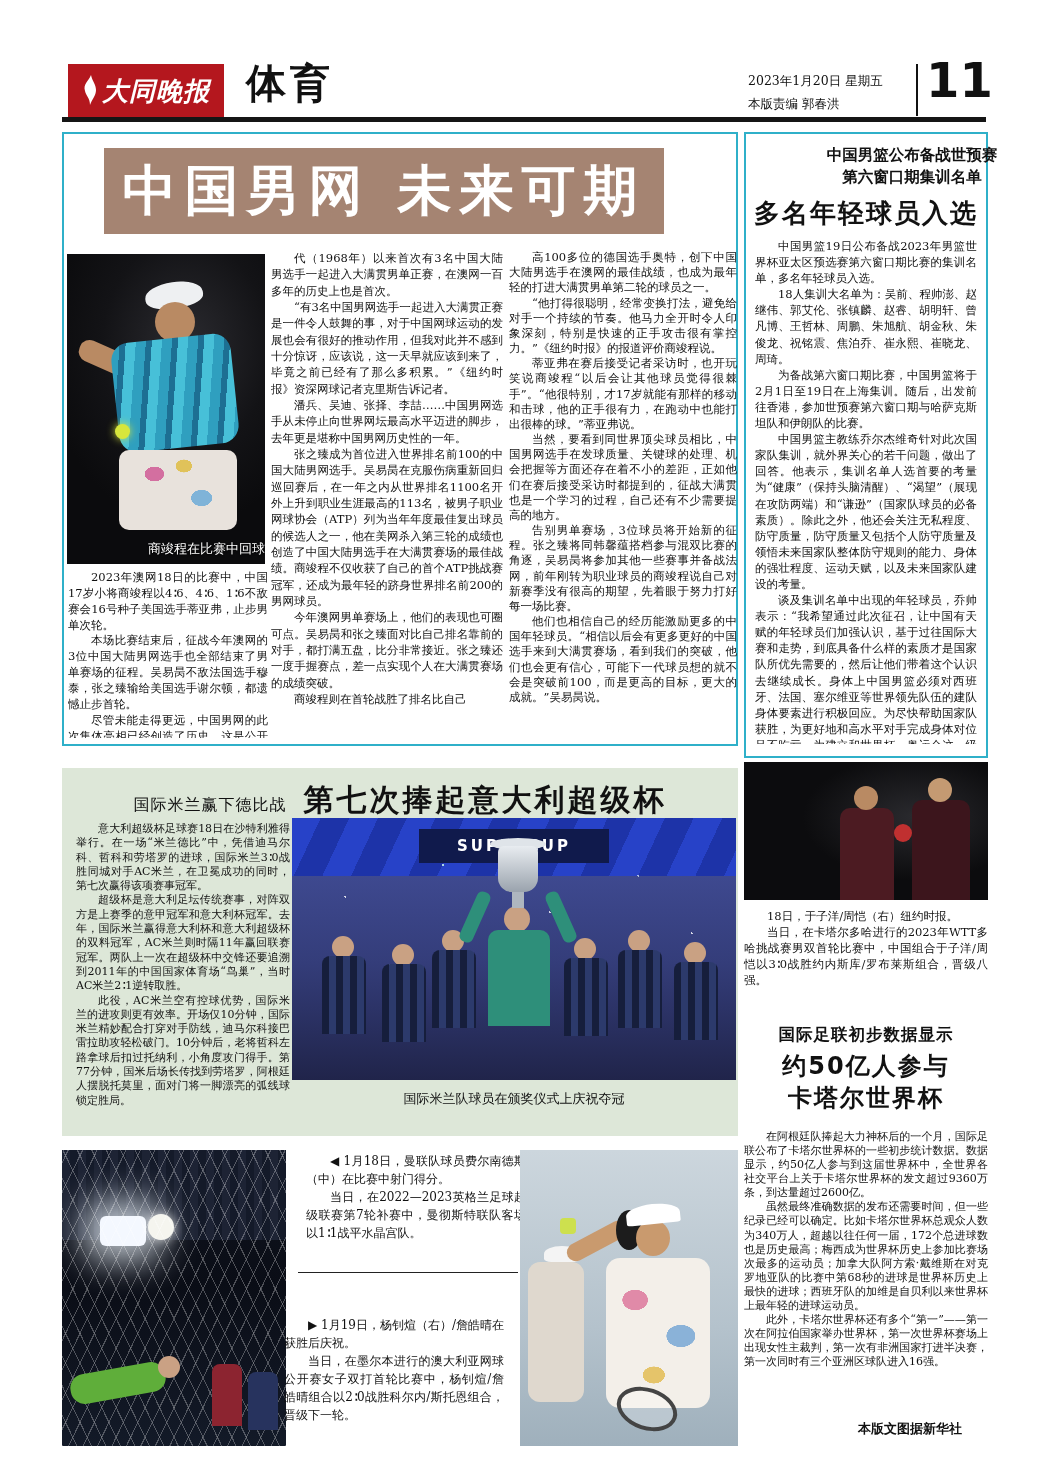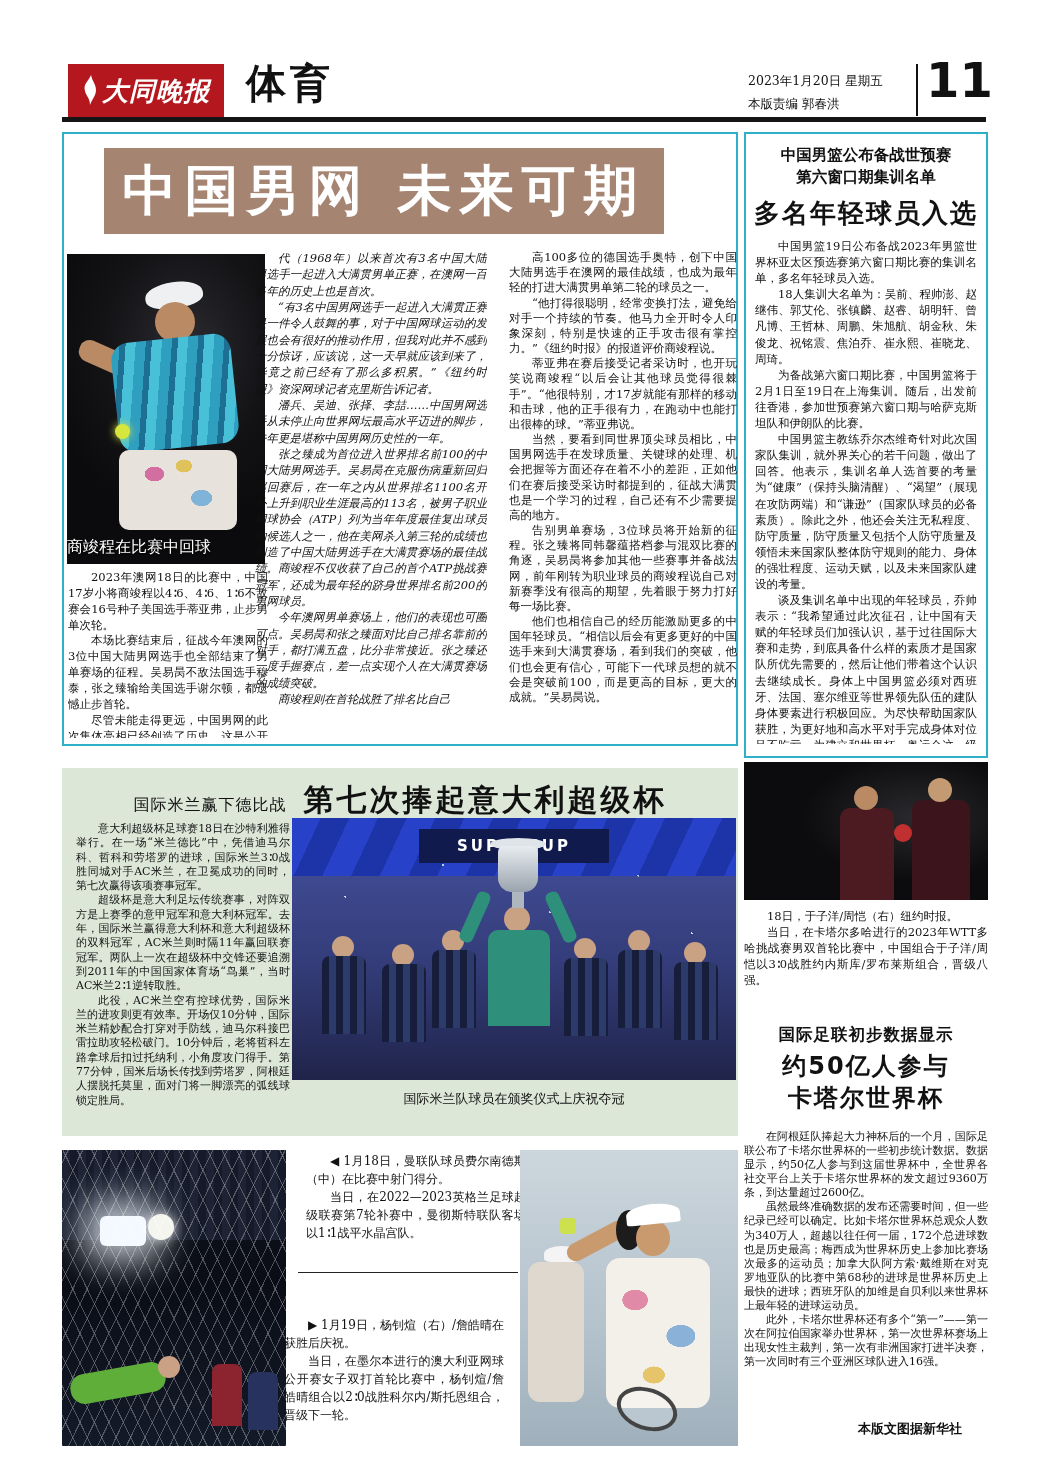--- a/index.html
+++ b/index.html
@@ -20,38 +20,38 @@
   .pagenum{left:926px;top:52px;font-size:48px;font-weight:bold;}
   .header-rule{left:62px;top:117px;width:924px;height:5px;background:#151515;}
   
   .mainbox{left:62px;top:132px;width:676px;height:614px;border:2px solid #2fb0c9;box-sizing:border-box;background:#fff;}
   .banner{left:40px;top:14px;width:560px;height:86px;background:#a58472;display:flex;align-items:center;justify-content:center;}
   .banner span{color:#fff;font-size:54px;font-weight:bold;letter-spacing:8px;}
   .col{overflow:hidden;}
   .col p{font-size:11.5px;line-height:1.42;}
   .col1{left:4px;top:436px;width:200px;height:168px;}
   .col1 p{font-size:11.5px;line-height:1.38;}
-  .col2{left:191px;top:116px;width:232px;height:492px;font-style:italic;}
+  .col2{left:207px;top:116px;width:232px;height:492px;}
   .col3{left:445px;top:116px;width:228px;height:492px;}
   .col3 p{line-height:1.32;}
   
   .photo1{left:3px;top:120px;width:198px;height:310px;background:
     radial-gradient(140px 180px at 60% 30%,#2b2b30 0%,#131316 60%,#0b0b0d 100%);overflow:hidden;}
   .p1-cap{position:absolute;left:78px;top:28px;width:58px;height:26px;background:#eef0f2;border-radius:50% 50% 40% 40%;transform:rotate(-8deg);}
   .p1-face{position:absolute;left:88px;top:48px;width:40px;height:40px;background:#b98a63;border-radius:50%;}
   .p1-shirt{position:absolute;left:48px;top:84px;width:120px;height:110px;border-radius:18px;transform:rotate(-6deg);
     background:repeating-linear-gradient(100deg,#2f9fbf 0 10px,#1d6f93 10px 16px,#47c0d8 16px 26px);}
   .p1-arm{position:absolute;left:10px;top:96px;width:70px;height:22px;background:#b98a63;border-radius:10px;transform:rotate(24deg);}
   .p1-ball{position:absolute;left:48px;top:170px;width:15px;height:15px;border-radius:50%;background:#d7e63c;box-shadow:0 0 8px #d7e63c;}
   .p1-shorts{position:absolute;left:52px;top:196px;width:118px;height:80px;border-radius:10px;
     background:radial-gradient(24px 18px at 30% 30%,#d36fa0 0 40%,transparent 41%),radial-gradient(26px 20px at 70% 60%,#7fb3d8 0 40%,transparent 41%),radial-gradient(20px 16px at 55% 20%,#e0c25a 0 40%,transparent 41%),#e8e2dc;}
-  .photo-caption{position:absolute;left:0;right:0;bottom:6px;text-align:left;color:#fff;font-size:16px;text-shadow:0 1px 2px #000;}
+  .photo-caption{position:absolute;left:0;right:0;bottom:6px;text-align:right;color:#fff;font-size:13px;text-shadow:0 1px 2px #000;}
   
   .bballbox{left:744px;top:132px;width:244px;height:626px;border:2px solid #2fb0c9;box-sizing:border-box;background:#fff;}
-  .kicker{text-align:center;font-size:15.5px;line-height:1.45;font-weight:bold;}
+  .kicker{text-align:center;font-size:15.5px;line-height:1.45;font-weight:bold;padding-left:46px;}
   .bball-kicker{position:absolute;left:0;top:10px;width:100%;}
   .bball-headline{position:absolute;left:0;top:62px;width:100%;text-align:center;font-size:26px;font-weight:bold;letter-spacing:2px;}
   .bball-body{position:absolute;left:9px;top:104px;width:222px;height:506px;overflow:hidden;}
   .bball-body p{font-size:11.5px;line-height:1.4;}
   
   .greenbox{left:62px;top:768px;width:676px;height:368px;background:#dde7d8;overflow:hidden;}
   .sc-header{position:absolute;left:0;top:12px;width:100%;text-align:center;}
   .sc-kicker{font-size:16px;letter-spacing:1px;}
   .sc-headline{font-size:30px;font-weight:bold;letter-spacing:3px;margin-left:12px;}
   .sc-col{position:absolute;left:14px;top:54px;width:214px;height:302px;overflow:hidden;}

